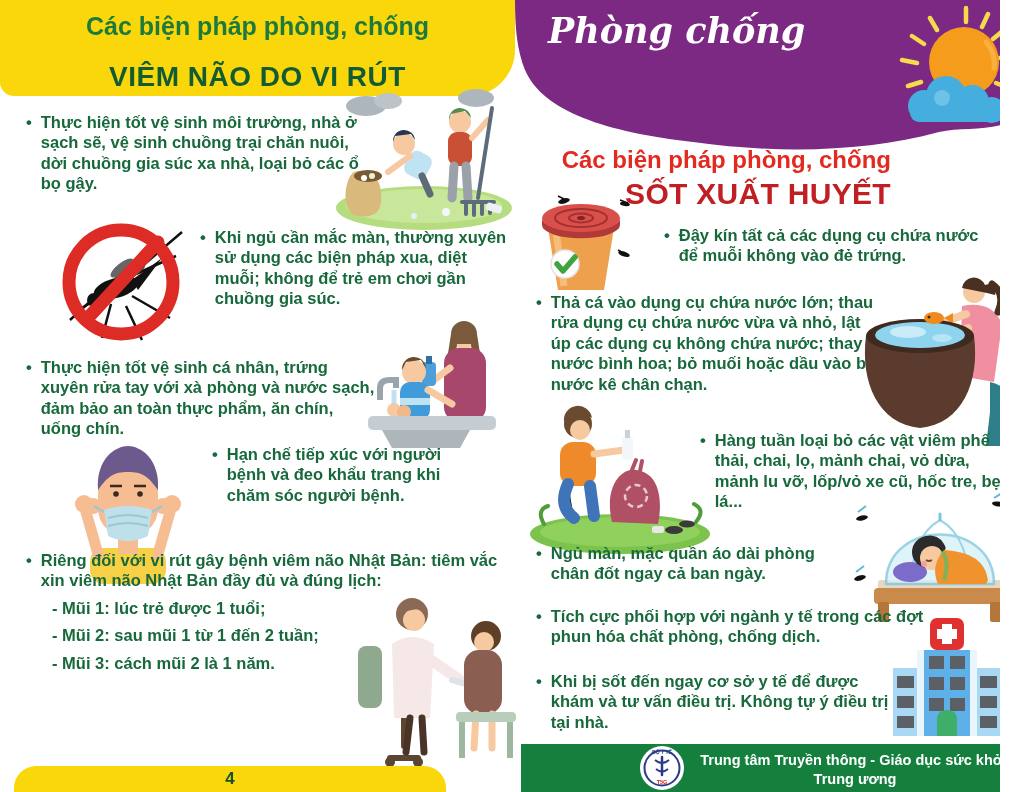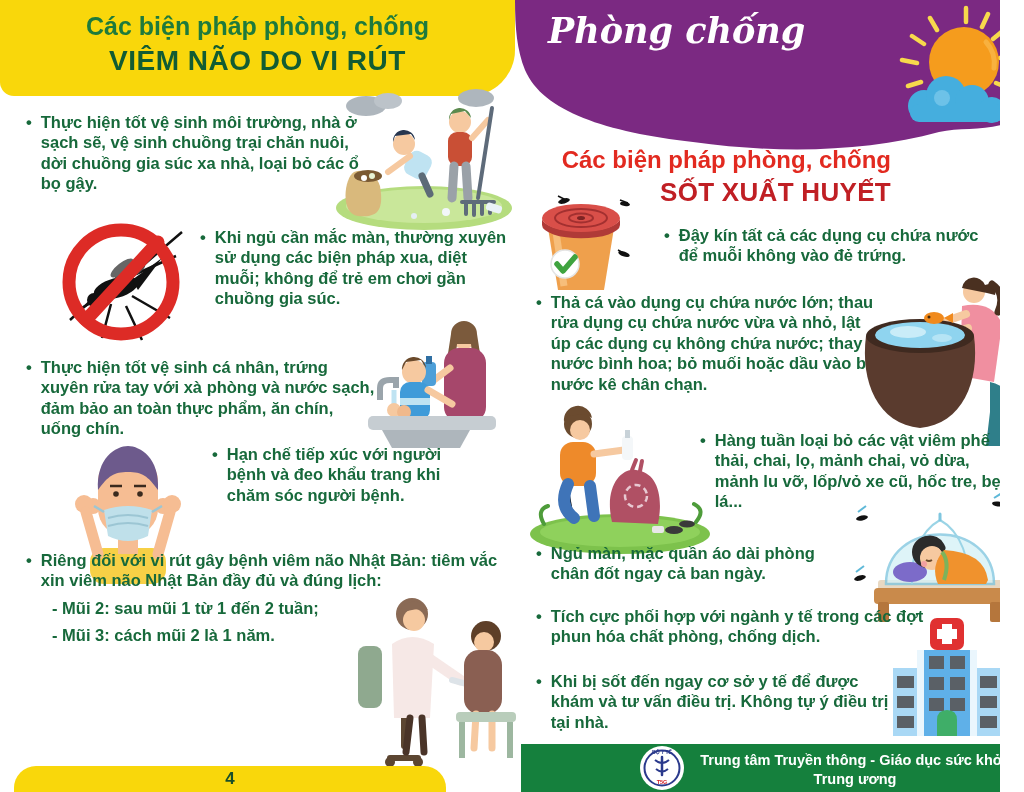--- a/index.html
+++ b/index.html
@@ -2,28 +2,28 @@
 <html><head>
 <meta charset="utf-8">
 <style>
   html,body{margin:0;padding:0;background:#fff;}
   #page{position:relative;width:1000px;height:792px;background:#ffffff;overflow:hidden;
         font-family:"Liberation Sans",sans-serif;}
   
   .hdr-left{position:absolute;left:0;top:0;width:515px;height:96px;background:#F9D70B;
             border-radius:0 0 46px 14px;text-align:center;}
   .hdr-left .l1{margin-top:12px;font-size:25px;font-weight:700;color:#1E7A3C;}
-  .hdr-left .l2{margin-top:4px;font-size:28px;font-weight:800;color:#125C33;letter-spacing:.5px;}
+  .hdr-left .l2{margin-top:20px;font-size:28px;font-weight:800;color:#125C33;letter-spacing:.5px;}
   .banner-txt1{position:absolute;left:548px;top:10px;color:#fff;font-size:35px;font-weight:700;
                font-style:italic;font-family:"DejaVu Serif",serif;text-align:center;}
   .banner-txt2{position:absolute;left:597px;top:56px;color:#fff;font-size:29px;font-weight:800;
                letter-spacing:-.3px;}
   .heading-r{position:absolute;left:535px;top:146px;width:356px;text-align:right;}
   .heading-r .l1{font-size:24px;font-weight:800;color:#E22A20;}
-  .heading-r .l2{font-size:26px;font-weight:800;color:#C01F24;margin-top:3px;letter-spacing:.3px;}
+  .heading-r .l2{font-size:30px;font-weight:800;color:#C01F24;margin-top:3px;letter-spacing:.3px;}
   
   .b{position:absolute;display:flex;color:#17693B;font-weight:700;font-size:16.5px;line-height:1.24;}
   .b .dot{margin-right:9px;flex:0 0 auto;}
   .plain{position:absolute;color:#17693B;font-weight:700;font-size:16.5px;line-height:1.24;}
   .vitems div{margin-bottom:7px;}
   
   .foot-left{position:absolute;left:14px;top:766px;width:432px;height:26px;background:#F9D70B;
              border-radius:22px 22px 0 0;text-align:center;}
   .foot-left span{font-size:17px;font-weight:800;color:#184f2b;line-height:26px;}
   .foot-right{position:absolute;left:521px;top:744px;width:503px;height:48px;background:#15803d;}
@@ -138,20 +138,21 @@
     <span class="dot">•</span>
     <span>Hạn chế tiếp xúc với người bệnh và đeo khẩu trang khi chăm sóc người bệnh.</span>
   </div>
 
   <div class="b" style="left:26px;top:550px;width:492px">
     <span class="dot">•</span>
     <span>Riêng đối với vi rút gây bệnh viêm não Nhật Bản: tiêm vắc xin viêm não Nhật Bản đầy đủ và đúng lịch:</span>
   </div>
 
   <div class="plain vitems" style="left:52px;top:598px;width:320px">
+    <div>- Mũi 1: lúc trẻ được 1 tuổi;</div>
     <div>- Mũi 2: sau mũi 1 từ 1 đến 2 tuần;</div>
     <div>- Mũi 3: cách mũi 2 là 1 năm.</div>
   </div>
 
 
   <svg style="left:352px;top:588px" width="170" height="182" viewBox="0 0 170 182">
     <rect x="6" y="58" width="24" height="62" rx="8" fill="#8FA98F"></rect>
     <path d="M52 128 v30 M38 170 h28" stroke="#5C4632" stroke-width="6" stroke-linecap="round"></path>
     <circle cx="38" cy="174" r="5" fill="#5C4632"></circle>
       <circle cx="66" cy="174" r="5" fill="#5C4632"></circle>

